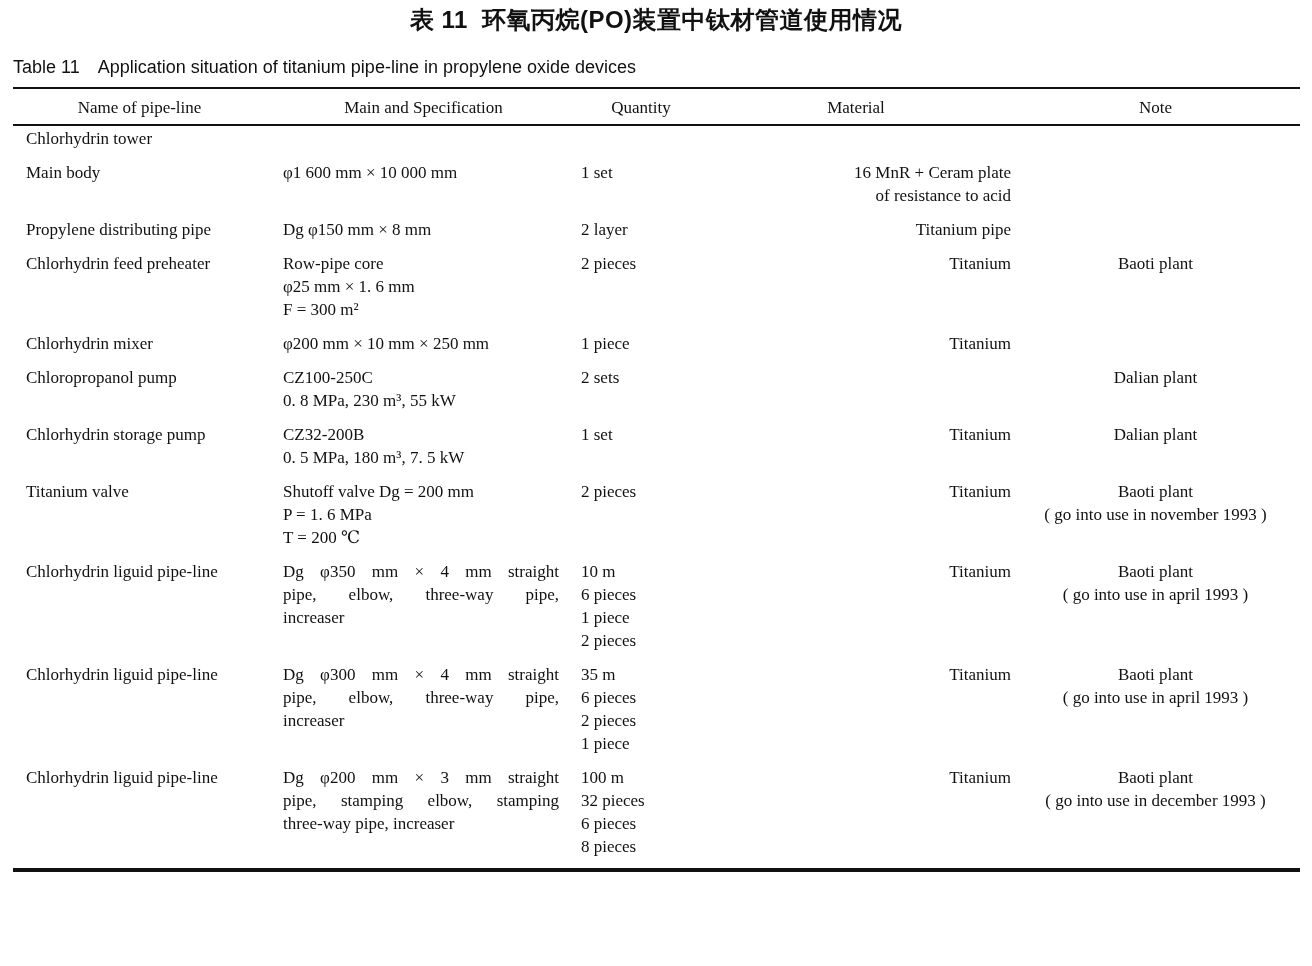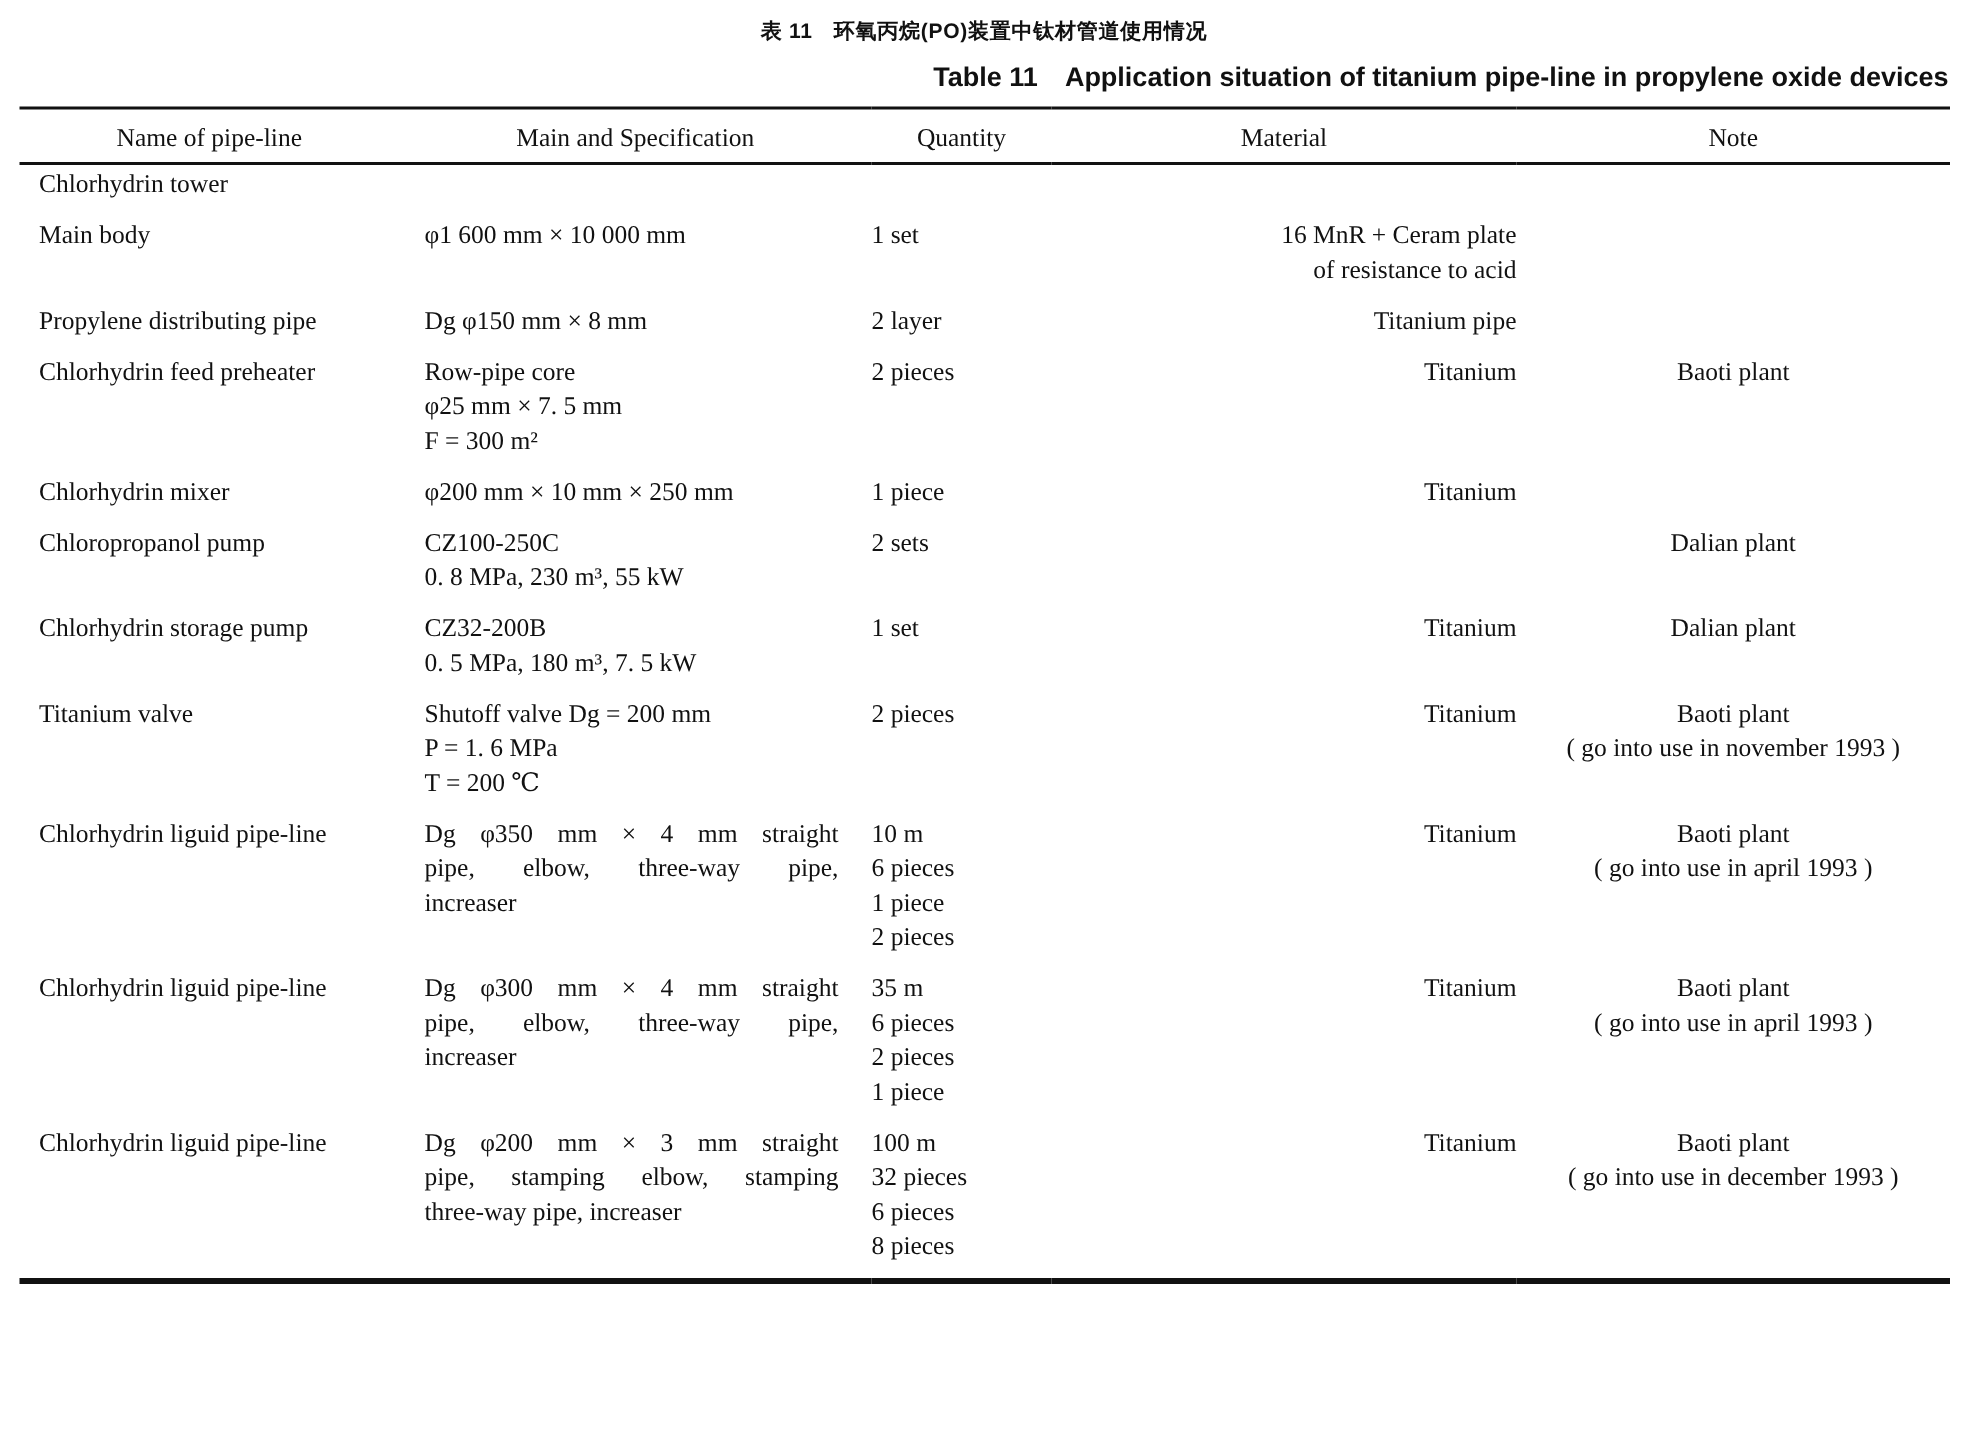--- a/index.html
+++ b/index.html
@@ -15,32 +15,32 @@
     background: #ffffff;
     color: #111111;
     padding: 6px 13px 0 13px;
     font-family: "Liberation Serif", "DejaVu Serif", serif;
     overflow: hidden;
   }
   .title-zh {
     text-align: center;
     font-family: "Liberation Sans", "DejaVu Sans", sans-serif;
     font-weight: 700;
-    font-size: 14px;
+    font-size: 24px;
     line-height: 28px;
     letter-spacing: 0.5px;
   }
   .title-zh .label { margin-right: 14px; }
   .title-en {
-    text-align: right;
+    text-align: left;
     font-family: "Liberation Sans", "DejaVu Sans", sans-serif;
-    font-weight: 700;
+    font-weight: 400;
     font-size: 18px;
     line-height: 26px;
-    margin-top: 4px;
+    margin-top: 20px;
     margin-bottom: 7px;
   }
   .title-en .label { margin-right: 18px; }
   table.data {
     width: 100%;
     border-collapse: collapse;
     table-layout: fixed;
     border-top: 2px solid #111;
     border-bottom: 4px solid #111;
   }
@@ -144,21 +144,21 @@
             <div class="line">Titanium pipe</div>
           </td>
           <td class="cell-note"></td>
         </tr>
         <tr>
           <td class="cell-name">
             <div class="line">Chlorhydrin feed preheater</div>
           </td>
           <td class="cell-spec">
             <div class="line">Row-pipe core</div>
-            <div class="line">φ25 mm × 7. 5 mm</div>
+            <div class="line">φ25 mm × 1. 6 mm</div>
             <div class="line">F = 300 m²</div>
           </td>
           <td class="cell-qty">
             <div class="line">2 pieces</div>
           </td>
           <td class="cell-material">
             <div class="line">Titanium</div>
           </td>
           <td class="cell-note">
             <div class="line">Baoti plant</div>

